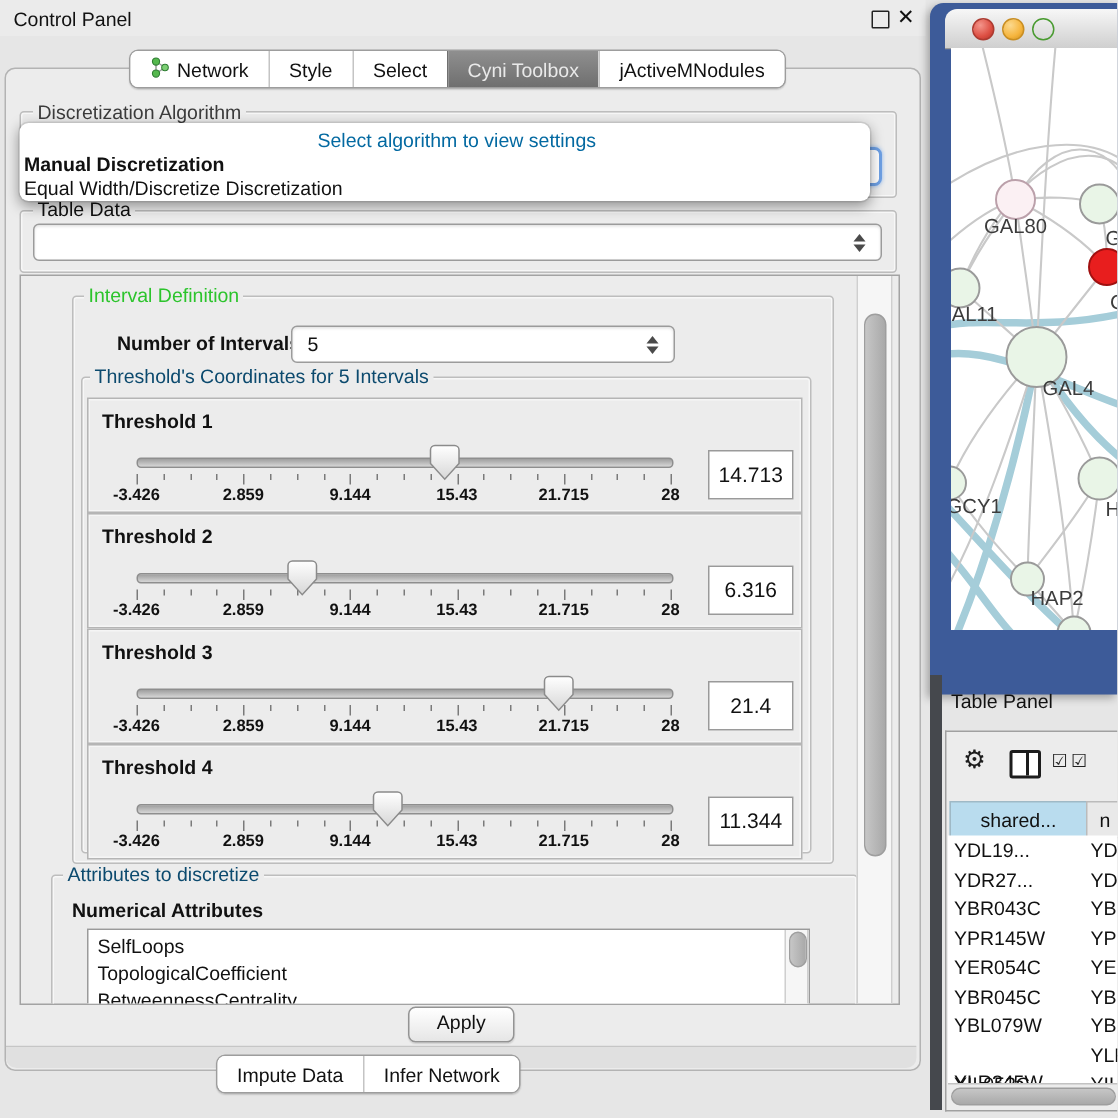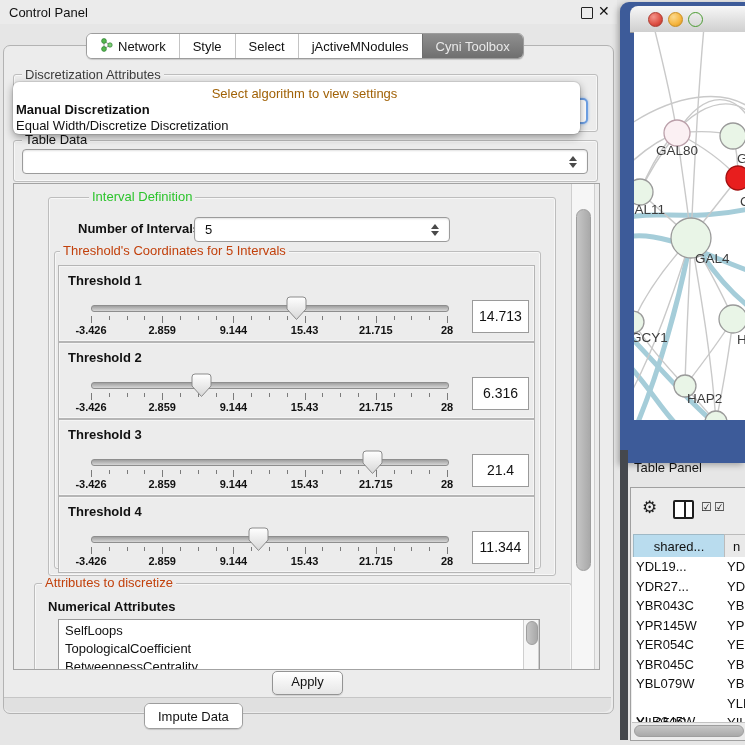--- a/index.html
+++ b/index.html
@@ -20,34 +20,34 @@
   .tabstrip .tab{display:flex;align-items:center;padding:0 13px;background:#fff;
                  border-left:1px solid #c4c4c4;cursor:default;white-space:nowrap;}
   .tabstrip .tab:first-child{border-left:none;}
   .tabstrip .tab.sel{background:linear-gradient(#8f8f8f,#6f6f6f);color:#e9e9e9;border-left-color:#6f6f6f;}
   .top-tabs{left:86px;top:33px;}
   .bottom-tabs{left:144px;top:703px;}
   
   .group{border:1px solid #bdbdbd;border-radius:3px;box-shadow:inset 0 0 0 1px #f7f7f7;}
   .gtitle{position:absolute;background:#ececec;padding:0 3px;line-height:13px;}
   .gtitle.green{color:#2cc42c;}
-  .gtitle.blue{color:#c2410c;}
+  .gtitle.blue{color:#0c4a6e;}
   .combo{background:#fff;border:1px solid #9b9b9b;border-radius:4px;
          box-shadow:inset 0 1px 2px rgba(0,0,0,.12);}
   .combo .val{position:absolute;left:10px;top:4px;}
   .spin{position:absolute;right:9px;top:50%;margin-top:-7px;width:9px;height:14px;}
   .spin:before,.spin:after{content:"";position:absolute;left:0;border-left:4.5px solid transparent;
         border-right:4.5px solid transparent;}
   .spin:before{top:1px;border-bottom:5px solid #4a4a4a;}
   .spin:after{bottom:1px;border-top:5px solid #4a4a4a;}
   .focus-ring{border:2px solid #6ea0e4;box-shadow:0 0 3px #8db7ee;border-radius:5px;background:#fff;}
   
   .popup{left:13px;top:82px;width:567px;height:52px;background:#fff;border-radius:6px;
          box-shadow:0 3px 9px rgba(0,0,0,.4),0 0 0 1px rgba(0,0,0,.08);z-index:40;}
-  .popup .prompt{position:absolute;left:0;right:0;top:4px;text-align:center;color:#a16207;margin-left:16px;}
+  .popup .prompt{position:absolute;left:0;right:0;top:4px;text-align:center;color:#0369a1;margin-left:16px;}
   .popup .opt{position:absolute;left:3px;white-space:nowrap;}
   .popup .opt.b{font-weight:bold;}
   
   .viewport{left:13px;top:183px;width:585px;height:485px;border:1px solid #a3a3a3;
             background:#ececec;overflow:hidden;}
   .vsb-track{background:#f6f6f6;border-left:1px solid #cfcfcf;border-right:1px solid #cfcfcf;}
   .sb-thumb{background:linear-gradient(90deg,#c6c6c6,#a9a9a9);border-radius:8px;border:1px solid #9e9e9e;}
   .hsb-thumb{background:linear-gradient(#c6c6c6,#a9a9a9);border-radius:7px;border:1px solid #9e9e9e;}
   
   .thr-panel{position:absolute;background:#ececec;border:1px solid #b5b5b5;box-shadow:inset 0 0 0 1px #f5f5f5;}
@@ -107,42 +107,42 @@
             <circle cx="10" cy="7" r="2.2" fill="#7ccf74" stroke="#2e7d32" stroke-width=".7"></circle>
           </svg></span>
         <span>Network</span>
       </div>
       <div class="tab">
         <span>Style</span>
       </div>
       <div class="tab">
         <span>Select</span>
       </div>
-      <div class="tab">
-        <span>jActiveMNodules</span>
-      </div>
       <div class="tab sel">
         <span>Cyni Toolbox</span>
       </div>
+      <div class="tab">
+        <span>jActiveMNodules</span>
+      </div>
     </div>
 
   <div class="abs group" style="left:13px;top:74px;width:583px;height:56px;"></div>
-  <span class="abs gtitle" style="left:22px;top:68px;color:#3c3c3c;">Discretization Attributes</span>
+  <span class="abs gtitle" style="left:22px;top:68px;color:#3c3c3c;">Discretization Algorithm</span>
   <div class="abs focus-ring" style="left:22px;top:98px;width:562px;height:22px;"></div>
 
   <div class="abs group" style="left:13px;top:140px;width:583px;height:40px;"></div>
   <span class="abs gtitle" style="left:22px;top:133px;">Table Data</span>
   <div class="abs combo" style="left:22px;top:149px;width:564px;height:23px;">
     <span class="spin"></span>
   </div>
 
   <div class="abs viewport" id="viewport">
 
     <div class="abs group" style="left:34px;top:13px;width:506px;height:377px;"></div>
-    <span class="abs gtitle green" style="left:42px;top:6px;margin-left:33px;">Interval Definition</span>
+    <span class="abs gtitle green" style="left:42px;top:6px;">Interval Definition</span>
 
     <span class="abs" style="left:64px;top:37px;font-weight:bold;">Number of Intervals</span>
     <div class="abs combo" style="left:180px;top:33px;width:254px;height:23px;">
       <span class="val">5</span>
       <span class="spin"></span>
     </div>
 
     <div class="abs group" style="left:40px;top:67px;width:485px;height:316px;"></div>
     <span class="abs gtitle blue" style="left:46px;top:60px;">Threshold's Coordinates for 5 Intervals</span>
 
@@ -331,20 +331,23 @@
   </div>
 
   <div class="abs btn" style="left:272px;top:671px;width:69px;height:22px;">
     <span>Apply</span>
   </div>
   <div class="abs" style="left:4px;top:697px;width:607px;height:14px;background:#e0e0e0;border-top:1px solid #c6c6c6;border-radius:0 0 7px 7px;"></div>
 
   <div class="abs tabstrip bottom-tabs" id="bottomTabs">
       <div class="tab">
         <span>Impute Data</span>
+      </div>
+      <div class="tab">
+        <span>Infer Network</span>
       </div>
     </div>
 
   <div class="abs popup">
     <div class="prompt">Select algorithm to view settings</div>
     <div id="popupOpts">
         <div class="opt b" style="top: 20px;">Manual Discretization</div>
         <div class="opt" style="top: 36px;">Equal Width/Discretize Discretization</div>
       </div>
   </div>

